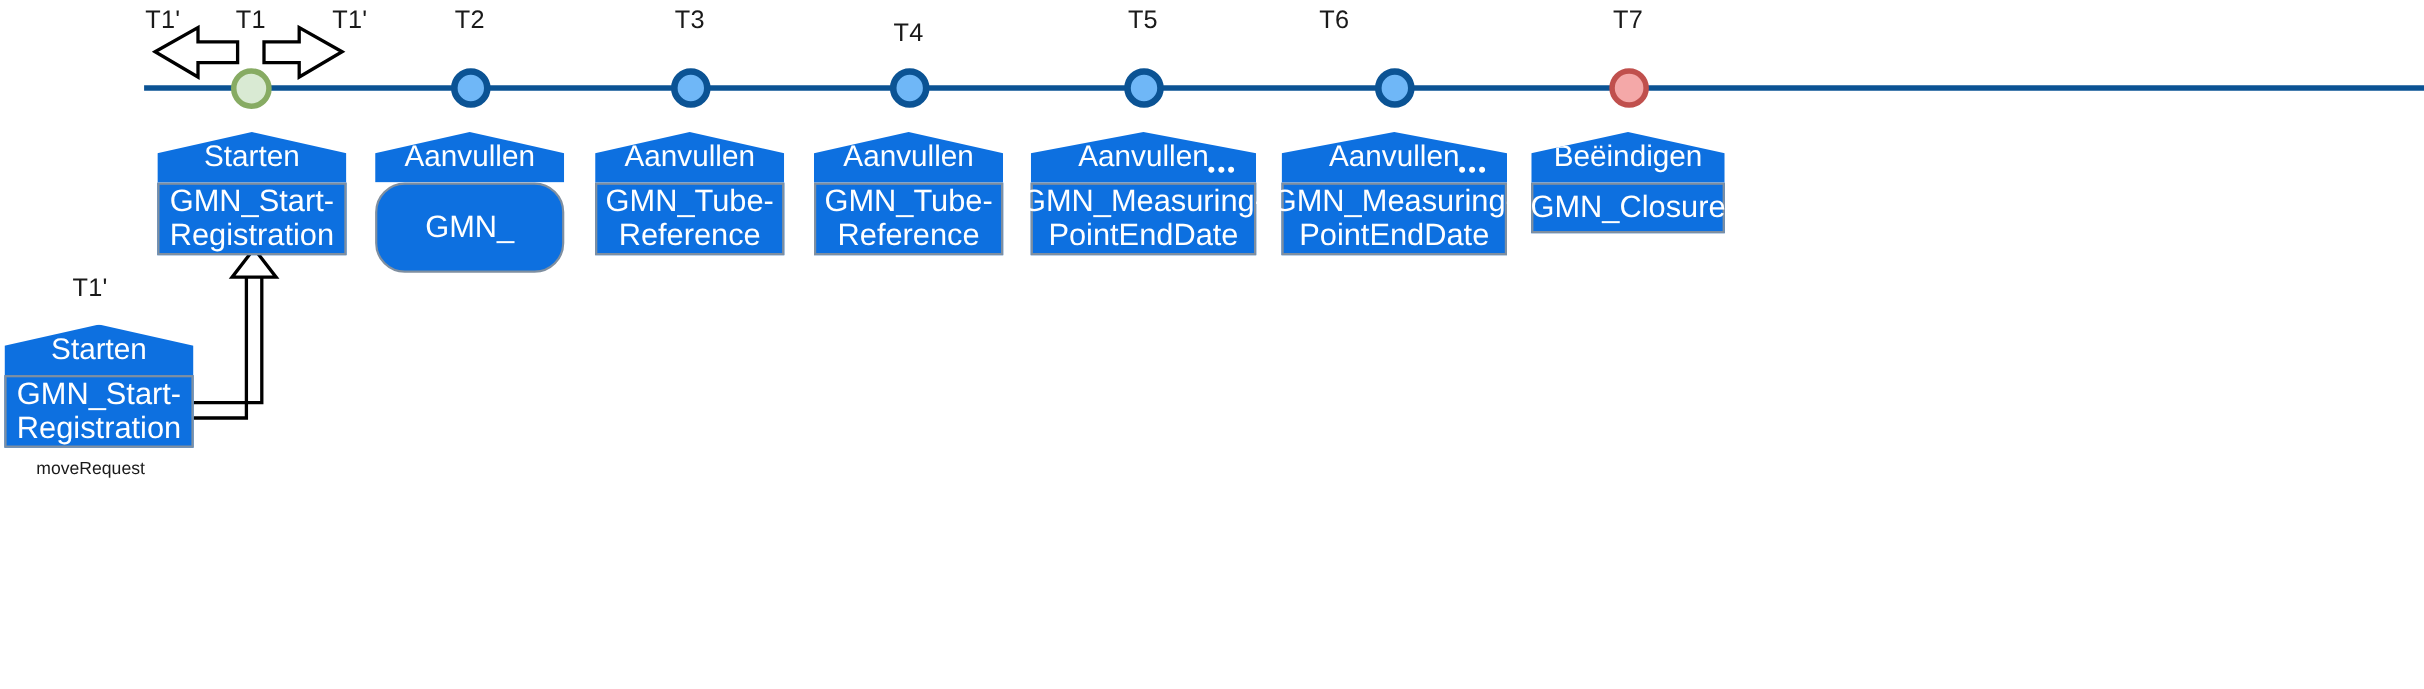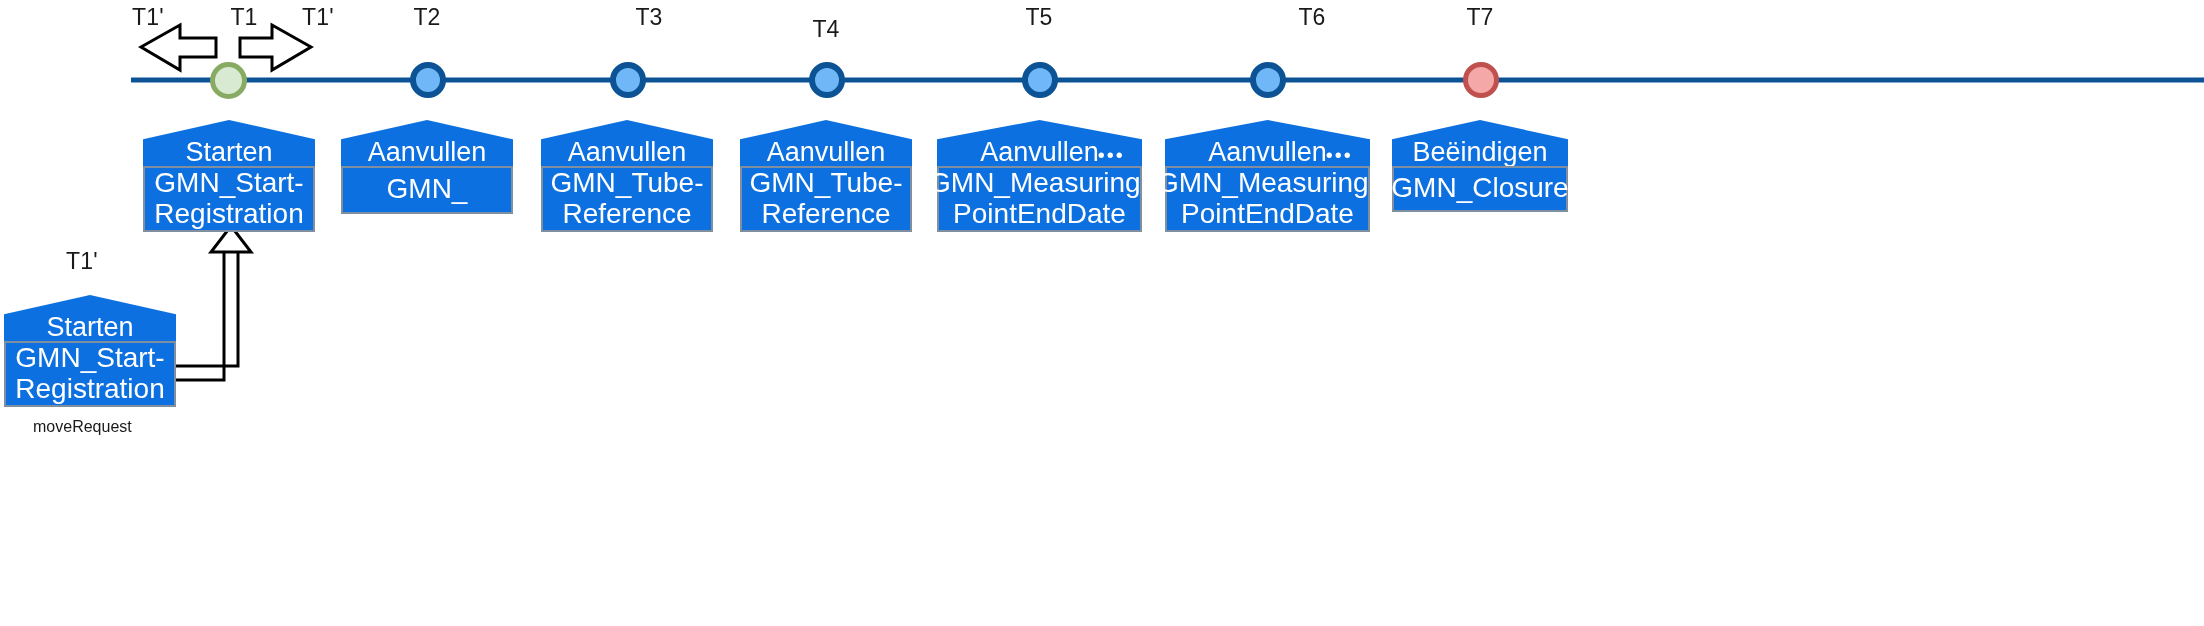--- a/index.html
+++ b/index.html
@@ -41,21 +41,21 @@
     clip-path:polygon(0% 100%, 0% 42%, 50% 0%, 100% 42%, 100% 100%);
     -webkit-clip-path:polygon(0% 100%, 0% 42%, 50% 0%, 100% 42%, 100% 100%);
     display:flex;
     align-items:flex-end;
     justify-content:center;
   }
   .msg .roof .roof-text{
     color:#ffffff;
     font-size:27px;
     line-height:1;
-    padding-bottom:0;
+    padding-bottom:10px;
     white-space:nowrap;
     position:relative;
   }
   .msg .roof .dots{
     position:absolute;
     right:-26px;
     bottom:1px;
     color:#ffffff;
     font-size:20px;
     letter-spacing:2px;
@@ -100,26 +100,26 @@
 
     <polygon points="141,47 180,25 180,38 216,38 216,57 180,57 180,70" fill="#ffffff" stroke="#000000" stroke-width="3"></polygon>
 
     <polygon points="311,47 272,25 272,38 240,38 240,57 272,57 272,70" fill="#ffffff" stroke="#000000" stroke-width="3"></polygon>
 
     <path d="M 176,366 L 238,366 L 238,250" fill="none" stroke="#000000" stroke-width="3"></path>
     <path d="M 176,380 L 224,380 L 224,250" fill="none" stroke="#000000" stroke-width="3"></path>
     <polygon points="231,226 251,252 211,252" fill="#ffffff" stroke="#000000" stroke-width="3"></polygon>
   </svg>
 
-  <div class="tick-label" style="left:220px;top:4px;width:48px;">T1</div>
+  <div class="tick-label" style="left:204px;top:4px;width:48px;">T1</div>
   <div class="tick-label" style="left:403px;top:4px;width:48px;">T2</div>
-  <div class="tick-label" style="left:625px;top:4px;width:48px;">T3</div>
+  <div class="tick-label" style="left:603px;top:4px;width:48px;">T3</div>
   <div class="tick-label" style="left:802px;top:4px;width:48px;margin-top:12px;">T4</div>
   <div class="tick-label" style="left:1015px;top:4px;width:48px;">T5</div>
-  <div class="tick-label" style="left:1288px;top:4px;width:48px;">T6</div>
+  <div class="tick-label" style="left:1189px;top:4px;width:48px;">T6</div>
   <div class="tick-label" style="left:1456px;top:4px;width:48px;">T7</div>
 
   <div class="tick-label" style="left:124px;top:4px;width:48px;">T1'</div>
   <div class="tick-label" style="left:294px;top:4px;width:48px;">T1'</div>
 
   <div class="node green" style="left:210px;top:62px;width:37px;height:37px;"></div>
   <div class="node blue" style="left:410px;top:62px;width:36px;height:36px;"></div>
   <div class="node blue" style="left:610px;top:62px;width:36px;height:36px;"></div>
   <div class="node blue" style="left:809px;top:62px;width:36px;height:36px;"></div>
   <div class="node blue" style="left:1022px;top:62px;width:36px;height:36px;"></div>
@@ -133,21 +133,21 @@
     <div class="body" style="height:66px;">
       <span>GMN_Start-</span>
       <span>Registration</span>
     </div>
   </div>
 
   <div class="msg" style="left:341px;top:120px;width:172px;">
     <div class="roof" style="height:46px;">
       <div class="roof-text">Aanvullen</div>
     </div>
-    <div class="body" style="height:48px;">
+    <div class="body" style="height:82px;border-radius:27px;">
       <span>GMN_</span>
     </div>
   </div>
 
   <div class="msg" style="left:541px;top:120px;width:172px;">
     <div class="roof" style="height:46px;">
       <div class="roof-text">Aanvullen</div>
     </div>
     <div class="body" style="height:66px;">
       <span>GMN_Tube-</span>

